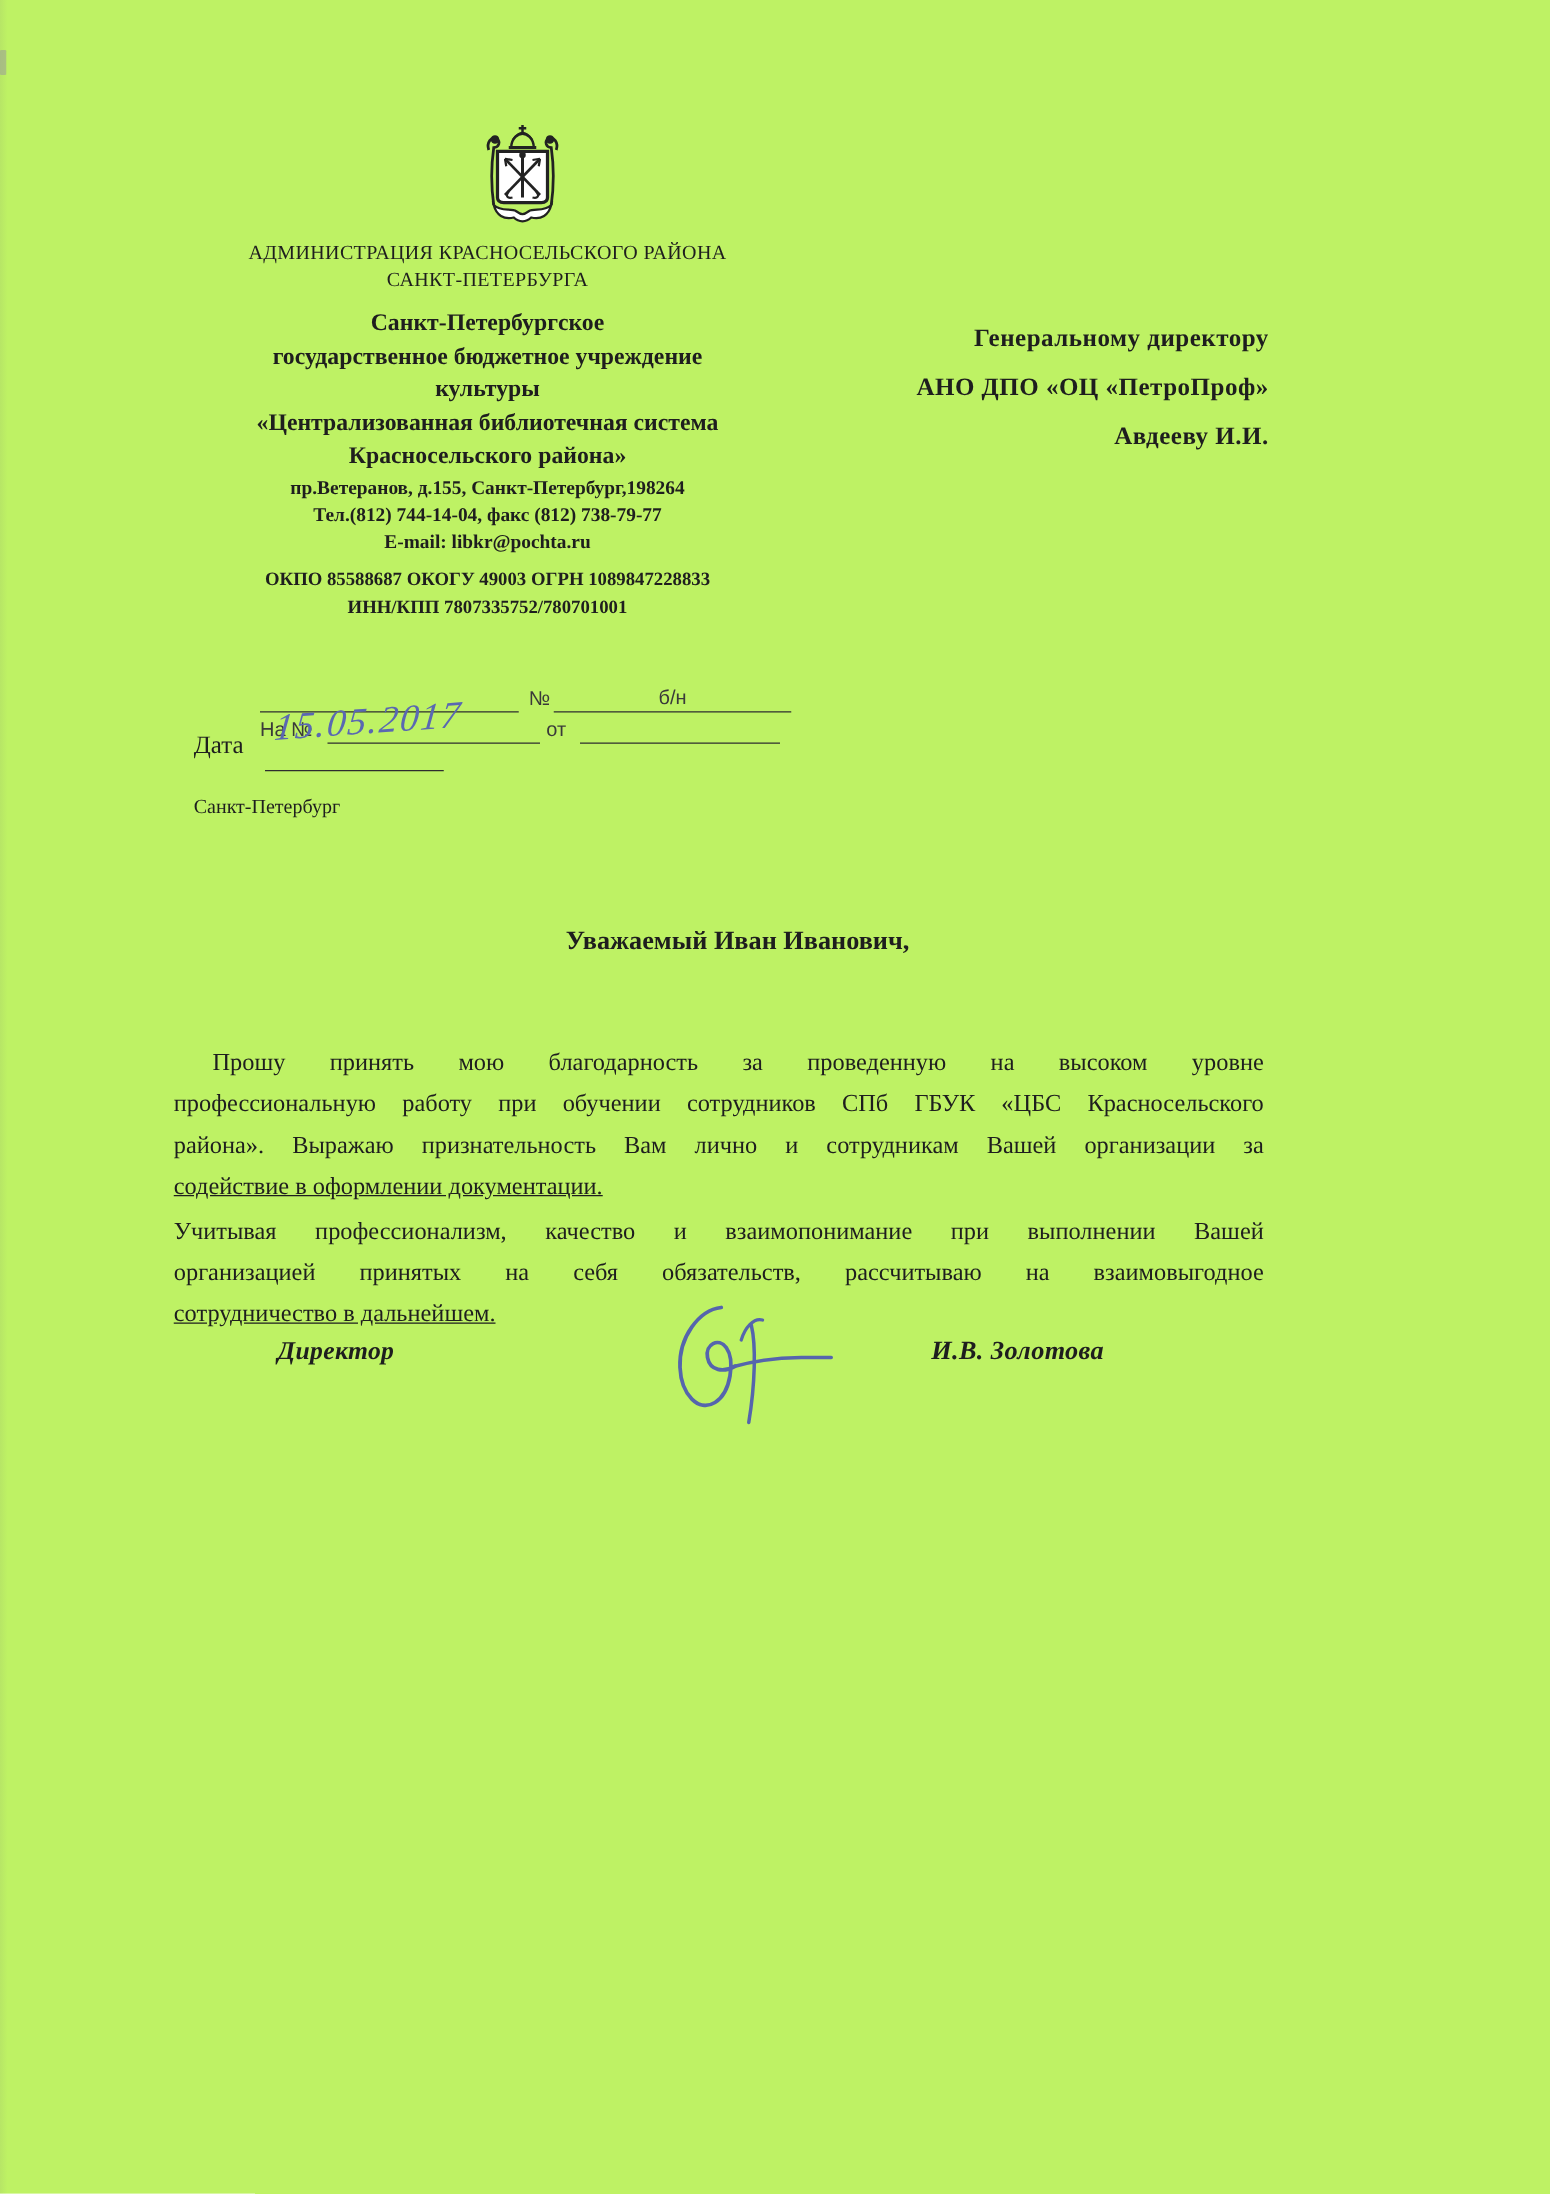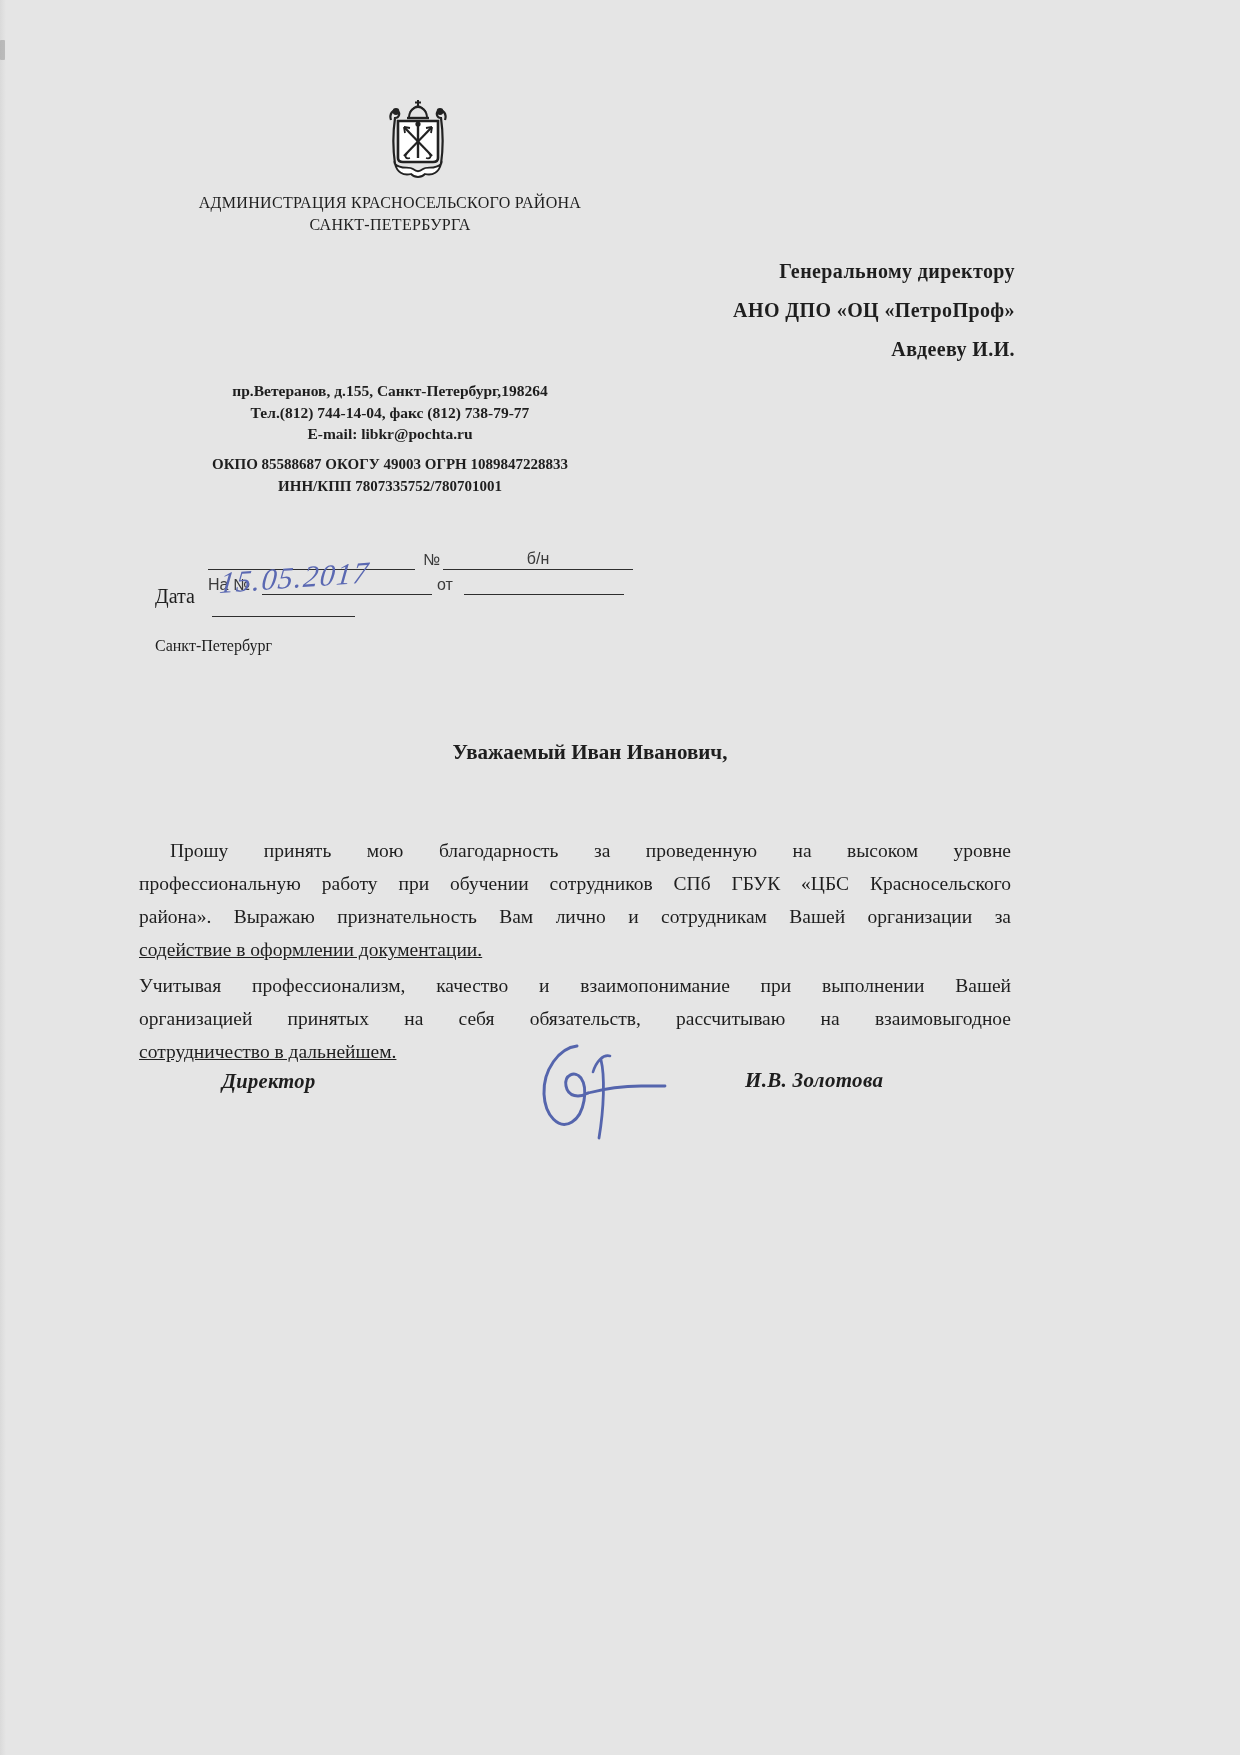--- a/index.html
+++ b/index.html
@@ -1,19 +1,19 @@
 <!DOCTYPE html>
 <html><head>
 <meta charset="utf-8">
 <style>
   html,body{margin:0;padding:0;background:#ffffff;}
   .page{
     position:relative;
     width:1240px;height:1755px;
-    background:#e5e5e5;
+    background:#bef264;
     font-family:"Liberation Serif", serif;
     color:#1e1e1e;
     overflow:hidden;
   }
   .abs{position:absolute;}
   
   .edge-strip{
     left:0;top:0;width:6px;height:1755px;
     background:linear-gradient(to right, rgba(120,120,120,0.10), rgba(255,255,255,0));
   }
@@ -97,20 +97,27 @@
 
       <path d="M16 66 C22 72 30 68 34 71 C38 74 40 74 44 71 C48 68 56 72 62 66 C60 74 54 78 46 76 C42 80 36 80 32 76 C24 78 18 74 16 66 Z" stroke="#222" stroke-width="1.8" fill="#fff"></path>
     </svg>
   </div>
 
   <div class="abs lh-col admin">
     <div>АДМИНИСТРАЦИЯ КРАСНОСЕЛЬСКОГО РАЙОНА</div>
     <div>САНКТ-ПЕТЕРБУРГА</div>
   </div>
 
+  <div class="abs lh-col org">
+    <div>Санкт-Петербургское</div>
+    <div>государственное бюджетное учреждение</div>
+    <div>культуры</div>
+    <div>«Централизованная библиотечная система</div>
+    <div>Красносельского района»</div>
+  </div>
 
   <div class="abs lh-col contacts">
     <div>пр.Ветеранов, д.155, Санкт-Петербург,198264</div>
     <div>Тел.(812) 744-14-04, факс (812) 738-79-77</div>
     <div><span>E-mail:</span>&nbsp;<span class="email-val">libkr@pochta.ru</span></div>
   </div>
 
   <div class="abs lh-col codes">
     <div>ОКПО 85588687 ОКОГУ 49003 ОГРН 1089847228833</div>
     <div>ИНН/КПП 7807335752/780701001</div>

